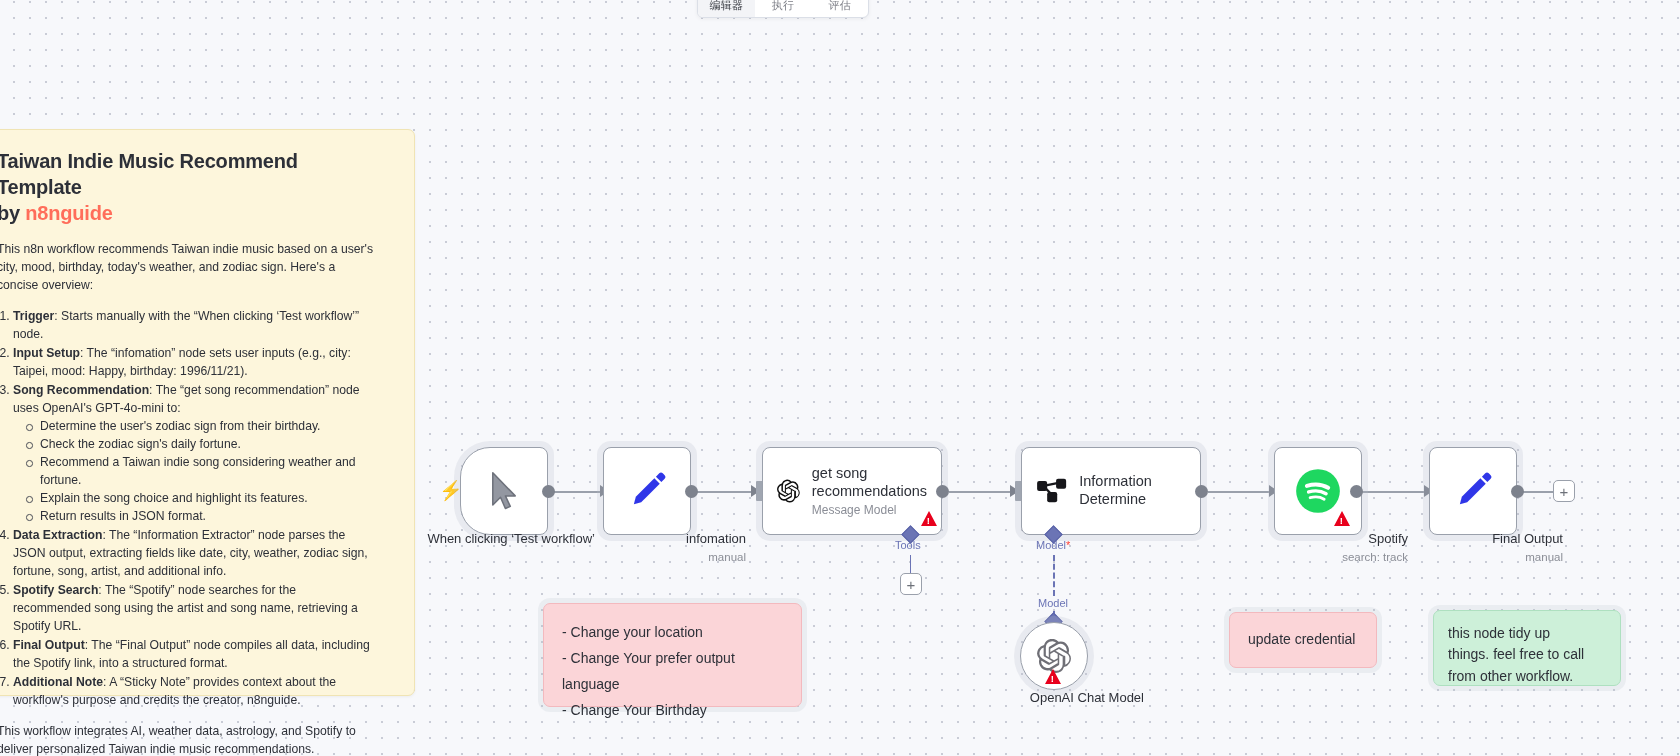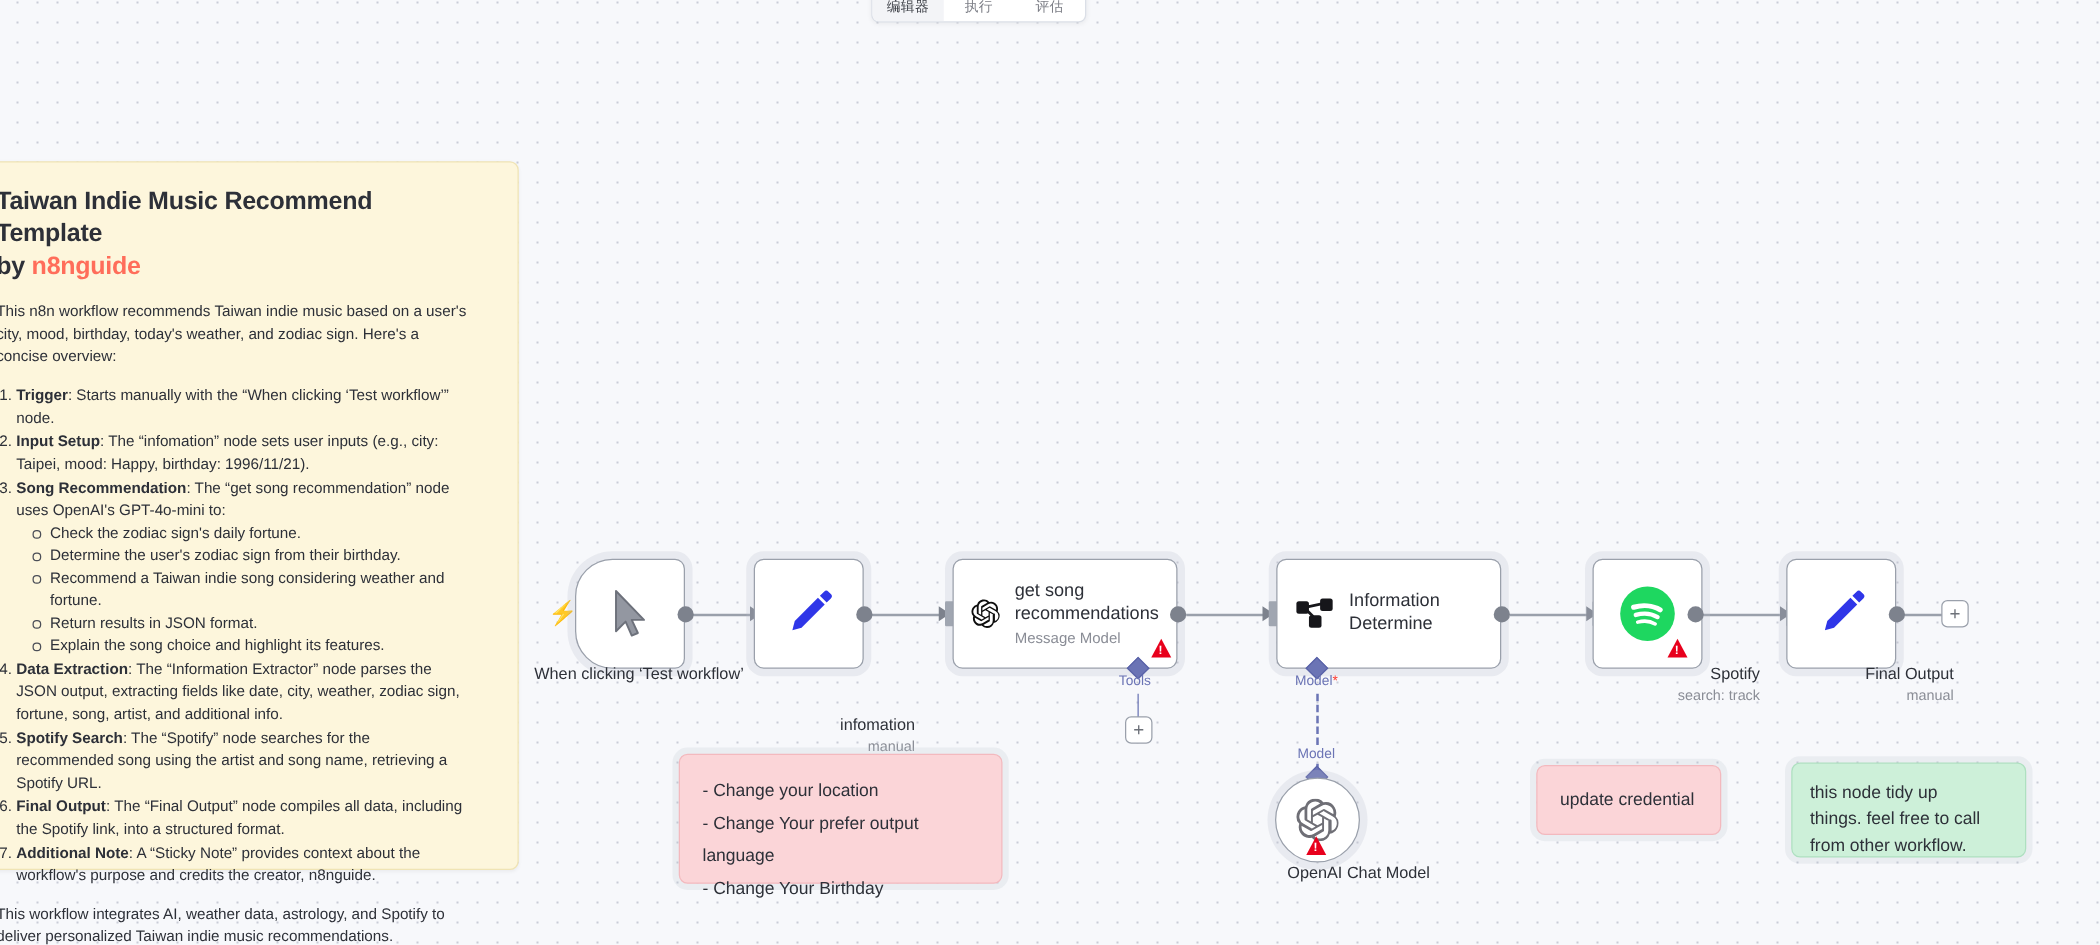--- a/index.html
+++ b/index.html
@@ -204,25 +204,25 @@
     <h1>
       <span>Taiwan Indie Music Recommend Template</span>
       <span class="byline"><span>by </span><span class="author">n8nguide</span></span>
     </h1>
     <p class="intro">This n8n workflow recommends Taiwan indie music based on a user's city, mood, birthday, today's weather, and zodiac sign. Here's a concise overview:</p>
     <ol>
       <li><b>Trigger</b><span>: Starts manually with the “When clicking ‘Test workflow’” node.</span></li>
       <li><b>Input Setup</b><span>: The “infomation” node sets user inputs (e.g., city: Taipei, mood: Happy, birthday: 1996/11/21).</span></li>
       <li><b>Song Recommendation</b><span>: The “get song recommendation” node uses OpenAI's GPT-4o-mini to:</span>
         <ul>
+          <li>Determine the user's zodiac sign from their birthday.</li>
           <li>Check the zodiac sign's daily fortune.</li>
-          <li>Determine the user's zodiac sign from their birthday.</li>
           <li>Recommend a Taiwan indie song considering weather and fortune.</li>
+          <li>Explain the song choice and highlight its features.</li>
           <li>Return results in JSON format.</li>
-          <li>Explain the song choice and highlight its features.</li>
         </ul>
       </li>
       <li><b>Data Extraction</b><span>: The “Information Extractor” node parses the JSON output, extracting fields like date, city, weather, zodiac sign, fortune, song, artist, and additional info.</span></li>
       <li><b>Spotify Search</b><span>: The “Spotify” node searches for the recommended song using the artist and song name, retrieving a Spotify URL.</span></li>
       <li><b>Final Output</b><span>: The “Final Output” node compiles all data, including the Spotify link, into a structured format.</span></li>
       <li><b>Additional Note</b><span>: A “Sticky Note” provides context about the workflow's purpose and credits the creator, n8nguide.</span></li>
     </ol>
     <p class="outro">This workflow integrates AI, weather data, astrology, and Spotify to deliver personalized Taiwan indie music recommendations.</p>
   </div>
 
@@ -246,21 +246,21 @@
 
   <div class="arrow-in" style="left:600px; top:485px;"></div>
   <div class="port-in" style="left:605px; top:481px;"></div>
   <div class="node square" style="left:603px; top:447px;">
     <svg class="pencil-icon" viewBox="0 0 24 24">
       <path d="M4.5 19.5 L5.6 15.3 L16.2 4.7 L19.3 7.8 L8.7 18.4 Z" fill="#2f36e8"></path>
       <path d="M17.1 3.8 L19.0 1.9 A1.4 1.4 0 0 1 21 1.9 L22.1 3 A1.4 1.4 0 0 1 22.1 5 L20.2 6.9 Z" fill="#2f36e8"></path>
     </svg>
   </div>
   <div class="dot-out" style="left:685px; top:485px;"></div>
-  <div class="node-caption" style="left:552px; top:531px;margin-top:41px;">
+  <div class="node-caption" style="left:566px; top:531px;">
     <span>infomation</span>
     <span class="sub">manual</span>
   </div>
 
   <div class="arrow-in" style="left:751px; top:485px;"></div>
   <div class="port-in" style="left:756px; top:481px;"></div>
   <div class="node wide" style="left:762px; top:447px;">
     <svg class="openai-icon" viewBox="0 0 24 24">
       <path fill="#0f0f0f" d="M22.28 9.82a5.98 5.98 0 0 0-.52-4.91 6.05 6.05 0 0 0-6.51-2.9A6 6 0 0 0 4.98 4.18a5.98 5.98 0 0 0-4 2.9 6.05 6.05 0 0 0 .74 7.1 5.98 5.98 0 0 0 .51 4.9 6.05 6.05 0 0 0 6.52 2.9A5.98 5.98 0 0 0 13.26 24a6.05 6.05 0 0 0 5.77-4.2 5.98 5.98 0 0 0 4-2.9 6.05 6.05 0 0 0-.75-7.08zM13.26 22.43a4.48 4.48 0 0 1-2.88-1.04l.14-.08 4.78-2.76a.79.79 0 0 0 .39-.68v-6.74l2.02 1.17a.07.07 0 0 1 .4.05v5.58a4.5 4.5 0 0 1-4.5 4.5zM3.6 18.3a4.47 4.47 0 0 1-.54-3.01l.14.09 4.79 2.76a.77.77 0 0 0 .78 0l5.84-3.37v2.33a.08.08 0 0 1-.3.06L9.74 19.9a4.5 4.5 0 0 1-6.14-1.64zM2.34 7.9a4.48 4.48 0 0 1 2.34-1.97V11.6a.77.77 0 0 0 .39.68l5.81 3.36L8.87 16.8a.07.07 0 0 1-.07 0l-4.83-2.79A4.5 4.5 0 0 1 2.34 7.9zm16.6 3.86L13.1 8.38 15.12 7.2a.07.07 0 0 1 .7 0l4.83 2.79a4.49 4.49 0 0 1-.68 8.1v-5.66a.8.8 0 0 0-.4-.68zm2.01-3.02l-.14-.09-4.78-2.79a.78.78 0 0 0-.79 0L9.4 9.23V6.9a.07.07 0 0 1 .03-.06l4.83-2.79a4.5 4.5 0 0 1 6.68 4.66zM8.3 12.87l-2.02-1.17a.07.07 0 0 1-.04-.05V6.07a4.5 4.5 0 0 1 7.38-3.45l-.14.08L8.7 5.46a.79.79 0 0 0-.39.68zm1.1-2.37l2.6-1.5 2.6 1.5v3l-2.6 1.5-2.6-1.5z"></path>
     </svg>

